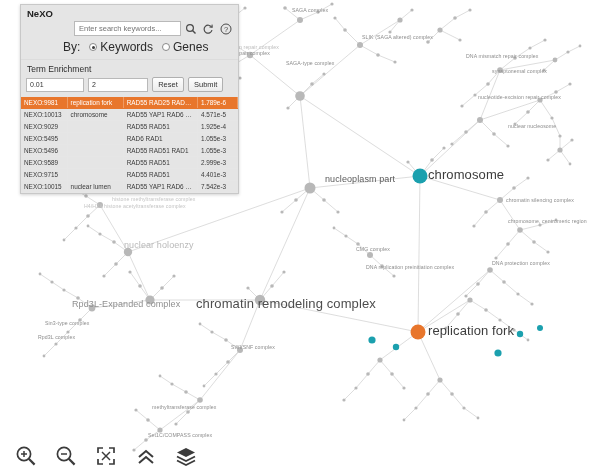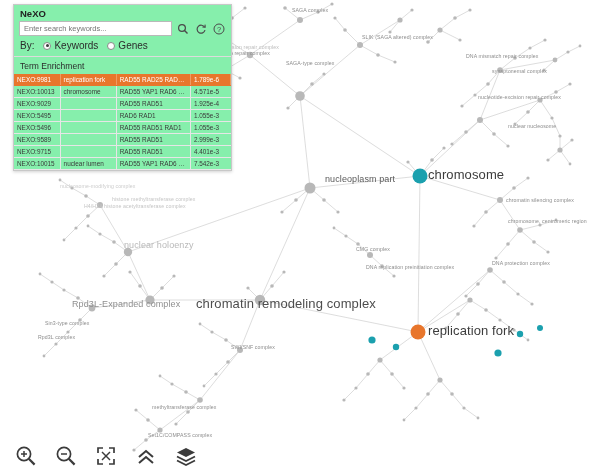--- a/index.html
+++ b/index.html
@@ -27,37 +27,38 @@
     font-size:13px;
   }
   .netlabel.mid {
     color:#5a5a5a;
     font-size:9px;
   }
   .netlabel.hl { color:#3c3c3c; }
 
   
   #panel {
-    position:absolute; left:13px; top:4px; width:219px;
-    background:#86efac;
+    position:absolute; left:20px; top:4px; width:219px;
+    background:#e5e5e5;
     border:1px solid #c8c8c8;
     box-shadow:0 1px 3px rgba(0,0,0,0.18);
     font-size:8px;
     color:#303030;
   }
   #panel-title {
     padding:3px 6px 2px 6px;
     font-size:9.5px;
     font-weight:bold;
     color:#222;
   }
   .search-row {
     display:flex; align-items:center;
     padding:0 5px 4px 5px;
     gap:3px;
+    margin-left:48px;
   }
   .search-input {
     flex:1 1 auto;
     height:15px;
     border:1px solid #b9b9b9;
     background:#fff;
     font-size:7.5px;
     padding:0 4px;
     color:#8d8d8d;
     font-family:"Liberation Sans", sans-serif;
@@ -66,22 +67,23 @@
     width:15px; height:15px;
     border:none; background:transparent;
     display:flex; align-items:center; justify-content:center;
     padding:0; cursor:pointer;
   }
   .icon-btn svg { display:block; }
 
   .by-row {
     display:flex; align-items:center; gap:9px;
     padding:0 6px 5px 6px;
-    font-size:10px;
+    font-size:12px;
     color:#2b2b2b;
+    margin-left:36px;
   }
   .radio {
     display:flex; align-items:center; gap:3px;
   }
   .radio .dot {
     width:8px; height:8px; border-radius:50%;
     border:1px solid #8a8a8a; background:#fff;
     display:inline-block; position:relative;
   }
   .radio.sel .dot:after {
@@ -498,20 +500,26 @@
         <span>Keywords</span>
       </span>
       <span class="radio">
         <span class="dot"></span>
         <span>Genes</span>
       </span>
     </div>
 
     <div class="sect-head">Term Enrichment</div>
 
+    <div class="thresh-row">
+      <input class="ti1" type="text" value="0.01" style="">
+      <input class="ti2" type="text" value="2" style="">
+      <button class="btn">Reset</button>
+      <button class="btn">Submit</button>
+    </div>
 
     <table class="res">
       <tbody>
         <tr class="sel">
           <td class="c0">NEXO:9981</td>
           <td class="c1">replication fork</td>
           <td class="c2">RAD55 RAD25 RAD51 RAD6</td>
           <td class="c3">1.789e-6</td>
         </tr>
         <tr>

